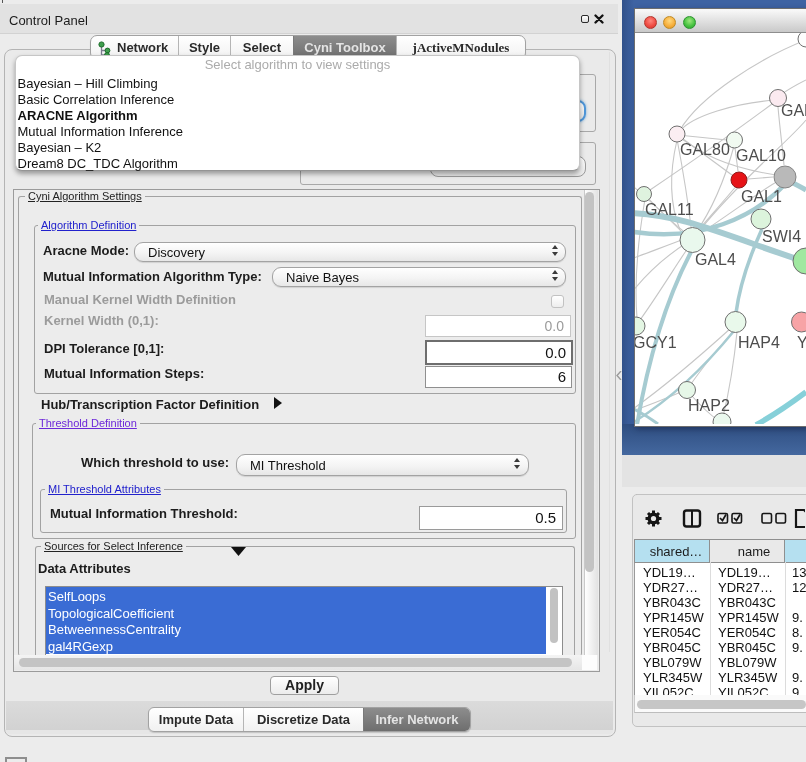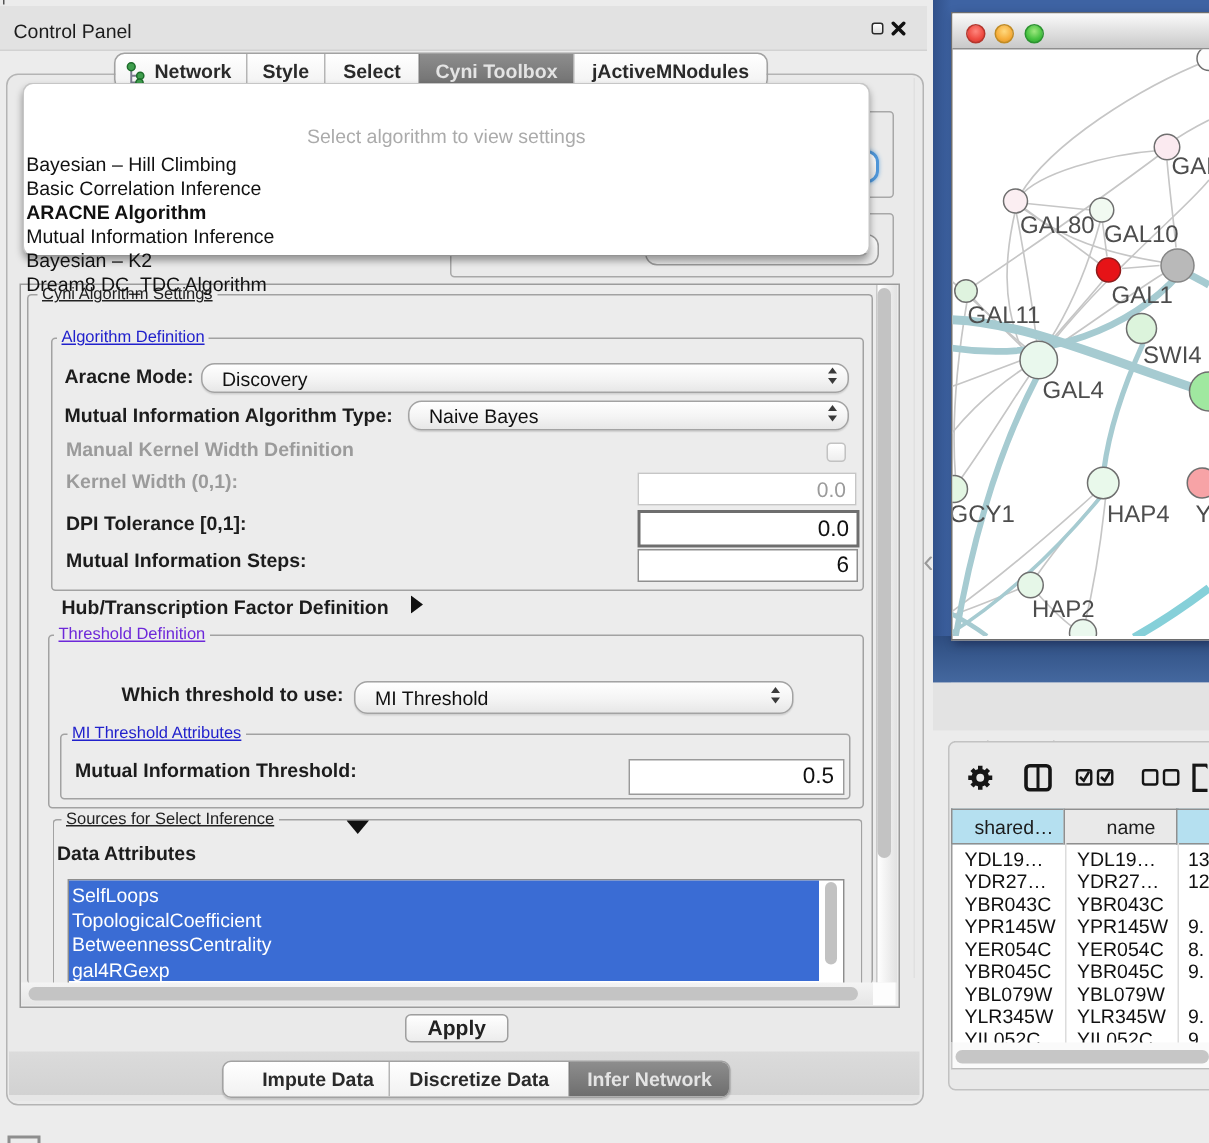--- a/index.html
+++ b/index.html
@@ -113,41 +113,41 @@
 </div>
 
 <div class="abs" style="left:584px;top:190px;width:13px;height:465px;background:linear-gradient(90deg,#ffffff,#e2e2e2);border-left:1px solid #c9c9c9;"></div>
 <div class="abs" style="left:585px;top:192px;width:9px;height:380px;background:#c3c3c3;border-radius:5px;"></div>
 <div class="abs" style="left:14px;top:655px;width:570px;height:15px;background:linear-gradient(#f4f4f4,#e6e6e6);"></div>
 <div class="abs" style="left:19px;top:658px;width:553px;height:9px;background:#c4c4c4;border-radius:5px;"></div>
 <div class="abs" style="left:582px;top:655px;width:15px;height:15px;background:#fdfdfd;"></div>
 
 <div class="abs" style="left:270px;top:676px;width:67px;height:17px;border:1px solid #9f9f9f;border-radius:4px;background:linear-gradient(#ffffff,#ececec);text-align:center;font-size:14px;font-weight:bold;color:#222;line-height:17px;">Apply</div>
 
-<div class="seg" style="left:76px;top:35px;height:23px;">
+<div class="seg" style="left:90px;top:35px;height:23px;">
 <div style="width:87px;justify-content:flex-start;padding-left:7px;box-sizing:border-box;"><svg width="15" height="16" viewBox="0 0 15 16" style="margin-right:4px;">
           <path d="M3.5 5 L3.5 15 L8 15 M3.5 10.5 L8 10.5" stroke="#7b7b8e" stroke-width="1.3" fill="none"></path>
           <circle cx="3.5" cy="4.5" r="2.6" fill="#3f9e4d" stroke="#1d6c2b"></circle>
           <circle cx="9.5" cy="10.5" r="2.4" fill="#3f9e4d" stroke="#1d6c2b"></circle>
           <circle cx="9" cy="15" r="2.4" fill="#3f9e4d" stroke="#1d6c2b"></circle>
         </svg>Network</div>
 <div style="width:51px;">Style</div>
 <div style="width:62px;">Select</div>
 <div class="sel" style="width:102px;">Cyni Toolbox</div>
-<div style="width:128px;">jActiveMNodules</div>
+<div style="width:128px;font-family:Liberation Serif, serif;">jActiveMNodules</div>
 </div>
 
 <div class="seg" style="left:148px;top:707px;height:23px;border-radius:6px;">
-<div style="width:94px;padding-left:16px;">Impute Data</div>
+<div style="width:94px;">Impute Data</div>
 <div style="width:119px;">Discretize Data</div>
 <div class="sel" style="width:106px;">Infer Network</div>
 </div>
 
 <div id="popup" class="abs" style="left:15px;top:55px;width:563px;height:114px;background:#fff;border:1px solid #c6c6c6;border-radius:6px;box-shadow:0 3px 5px rgba(0,0,0,0.35);border-bottom-color:#949494;border-radius:7px;font-size:13px;color:#111;">
-<div style="text-align:center;line-height:17px;color:#ababab;margin-top:26px;">Select algorithm to view settings</div>
+<div style="text-align:center;line-height:17px;color:#ababab;">Select algorithm to view settings</div>
 <div style="padding-left:1.5px;line-height:16px;margin-top:2.5px;">Bayesian – Hill Climbing<br>Basic Correlation Inference<br><b>ARACNE Algorithm</b><br>Mutual Information Inference<br>Bayesian – K2<br>Dream8 DC_TDC Algorithm</div>
 </div>
 
 <svg class="abs" style="left:616px;top:371px;" width="6" height="9" viewBox="0 0 6 9">
       <path d="M5 0 L1 4.5 L5 9" stroke="#9a9a9a" stroke-width="1.4" fill="none"></path>
     </svg>
 
 <div class="abs" style="left:5px;top:757px;width:18px;height:12px;border:2px solid #8e8e8e;background:#ececec;"></div>
 
 <div id="right">

